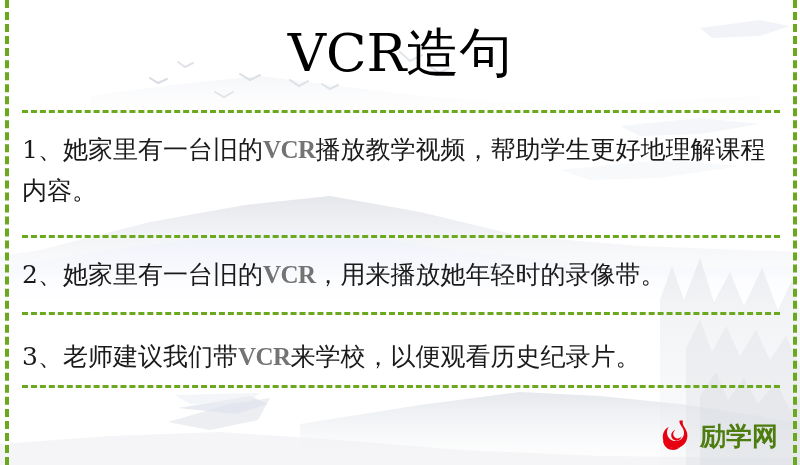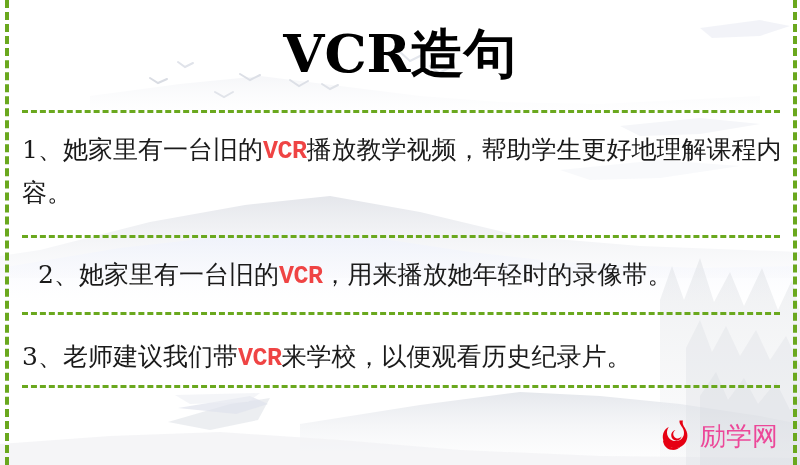--- a/index.html
+++ b/index.html
@@ -72,45 +72,45 @@
 
   
   .title {
     position: absolute;
     left: 0;
     top: 21px;
     width: 800px;
     text-align: center;
     font-size: 53px;
     line-height: 64px;
-    font-weight: bold;
+    font-weight: normal;
     color: #000000;
     letter-spacing: 0px;
     white-space: nowrap;
   }
 
   
   .sentence {
     position: absolute;
     left: 22px;
     width: 760px;
     font-size: 25px;
     line-height: 41px;
     color: #1a1a1a;
     font-family: "DejaVu Serif", "Liberation Serif", serif;
     text-align: left;
   }
   .s1 { top: 129px; }
-  .s2 { top: 254px; margin-left: 16px; }
+  .s2 { top: 254px; }
   .s3 { top: 336px; }
 
   .kw {
-    color: #ef4444;
+    color: #737373;
     font-weight: bold;
-    font-family: Liberation Mono, monospace;
+    font-family: Liberation Serif, serif;
     letter-spacing: -0.5px;
   }
 
   
   .watermark {
     position: absolute;
     left: 655px;
     top: 414px;
     height: 44px;
     display: flex;
@@ -120,22 +120,22 @@
   }
   .watermark .mark {
     width: 40px;
     height: 40px;
     display: block;
     flex: 0 0 auto;
   }
   .watermark .wm-text {
     font-size: 26px;
     line-height: 30px;
-    font-weight: normal;
-    color: #ec4899;
+    font-weight: bold;
+    color: #4d7c0f;
     font-family: "DejaVu Sans", "Liberation Sans", sans-serif;
     letter-spacing: 0px;
     white-space: nowrap;
   }
 </style>
 </head>
 <body>
 
 <div class="page">
 

